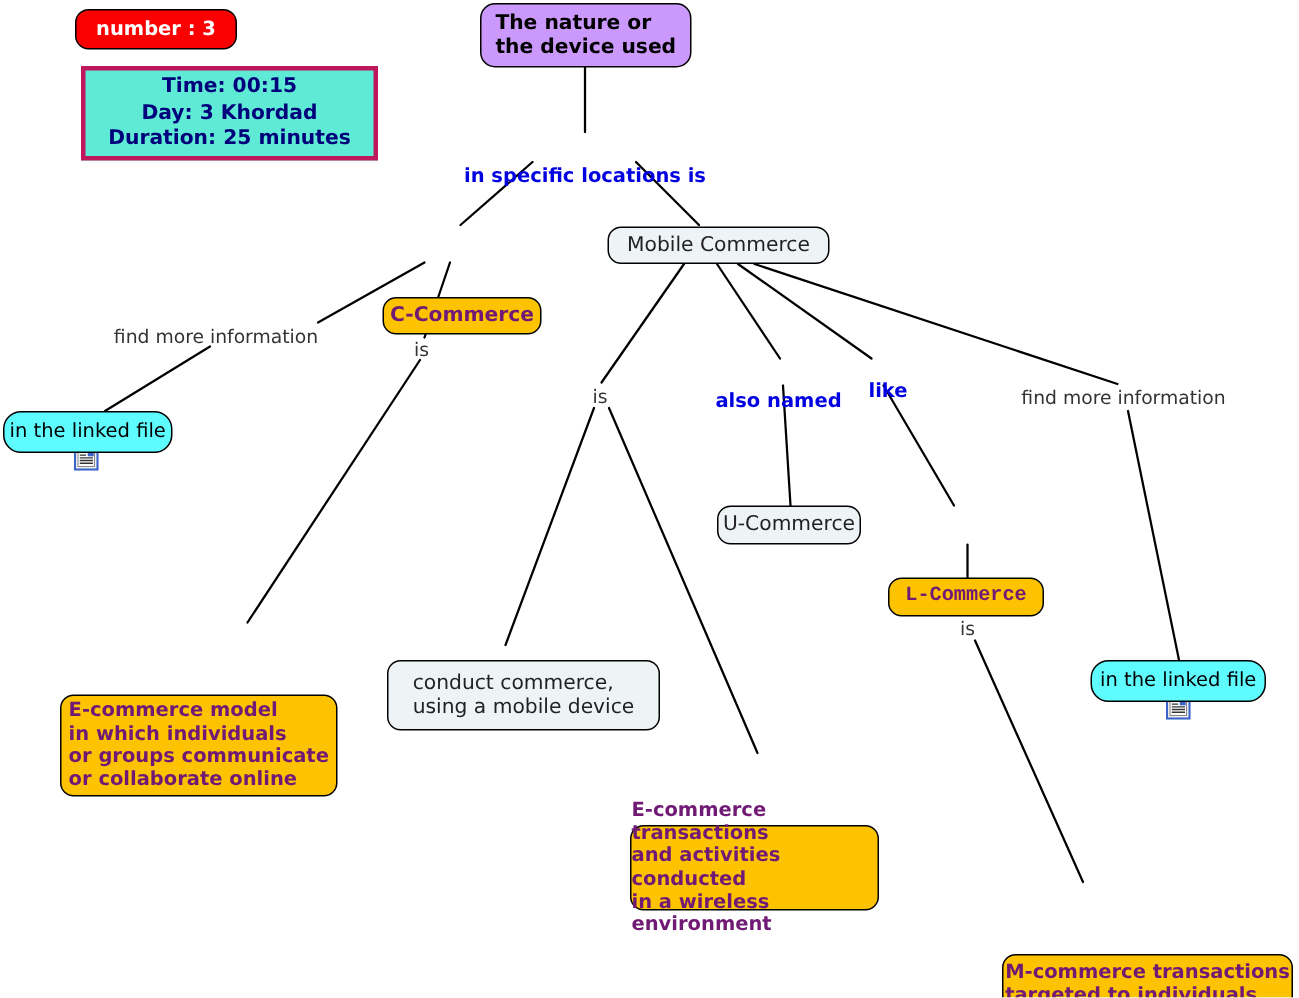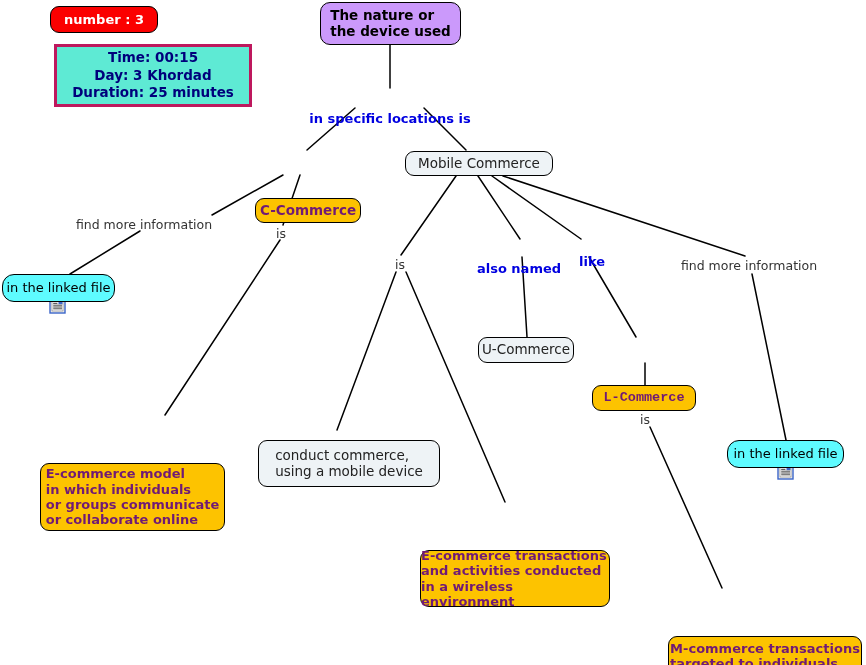--- a/index.html
+++ b/index.html
@@ -226,21 +226,21 @@
   </svg>
 
   <div class="node orange" style="left:40px; top:415px; width:185px; height:68px;">E-commerce model
 in which individuals
 or groups communicate
 or collaborate online</div>
 
   <div class="node plain" style="left:258px; top:430px; width:182px; height:47px;margin-top:10px;">conduct commerce,
 using a mobile device</div>
 
-  <div class="node orange" style="left:420px; top:502px; width:190px; height:57px;">E-commerce transactions
+  <div class="node orange" style="left:420px; top:502px; width:166px; height:57px;">E-commerce transactions
 and activities conducted
 in a wireless environment</div>
 
   <div class="node orange" style="left:668px; top:588px; width:194px; height:71px;">M-commerce transactions
 targeted to individuals
 in specific locations,
 at specific times</div>
 
   <div class="edge-label link" style="left:390px; top:98px;">in specific locations is</div>
 

